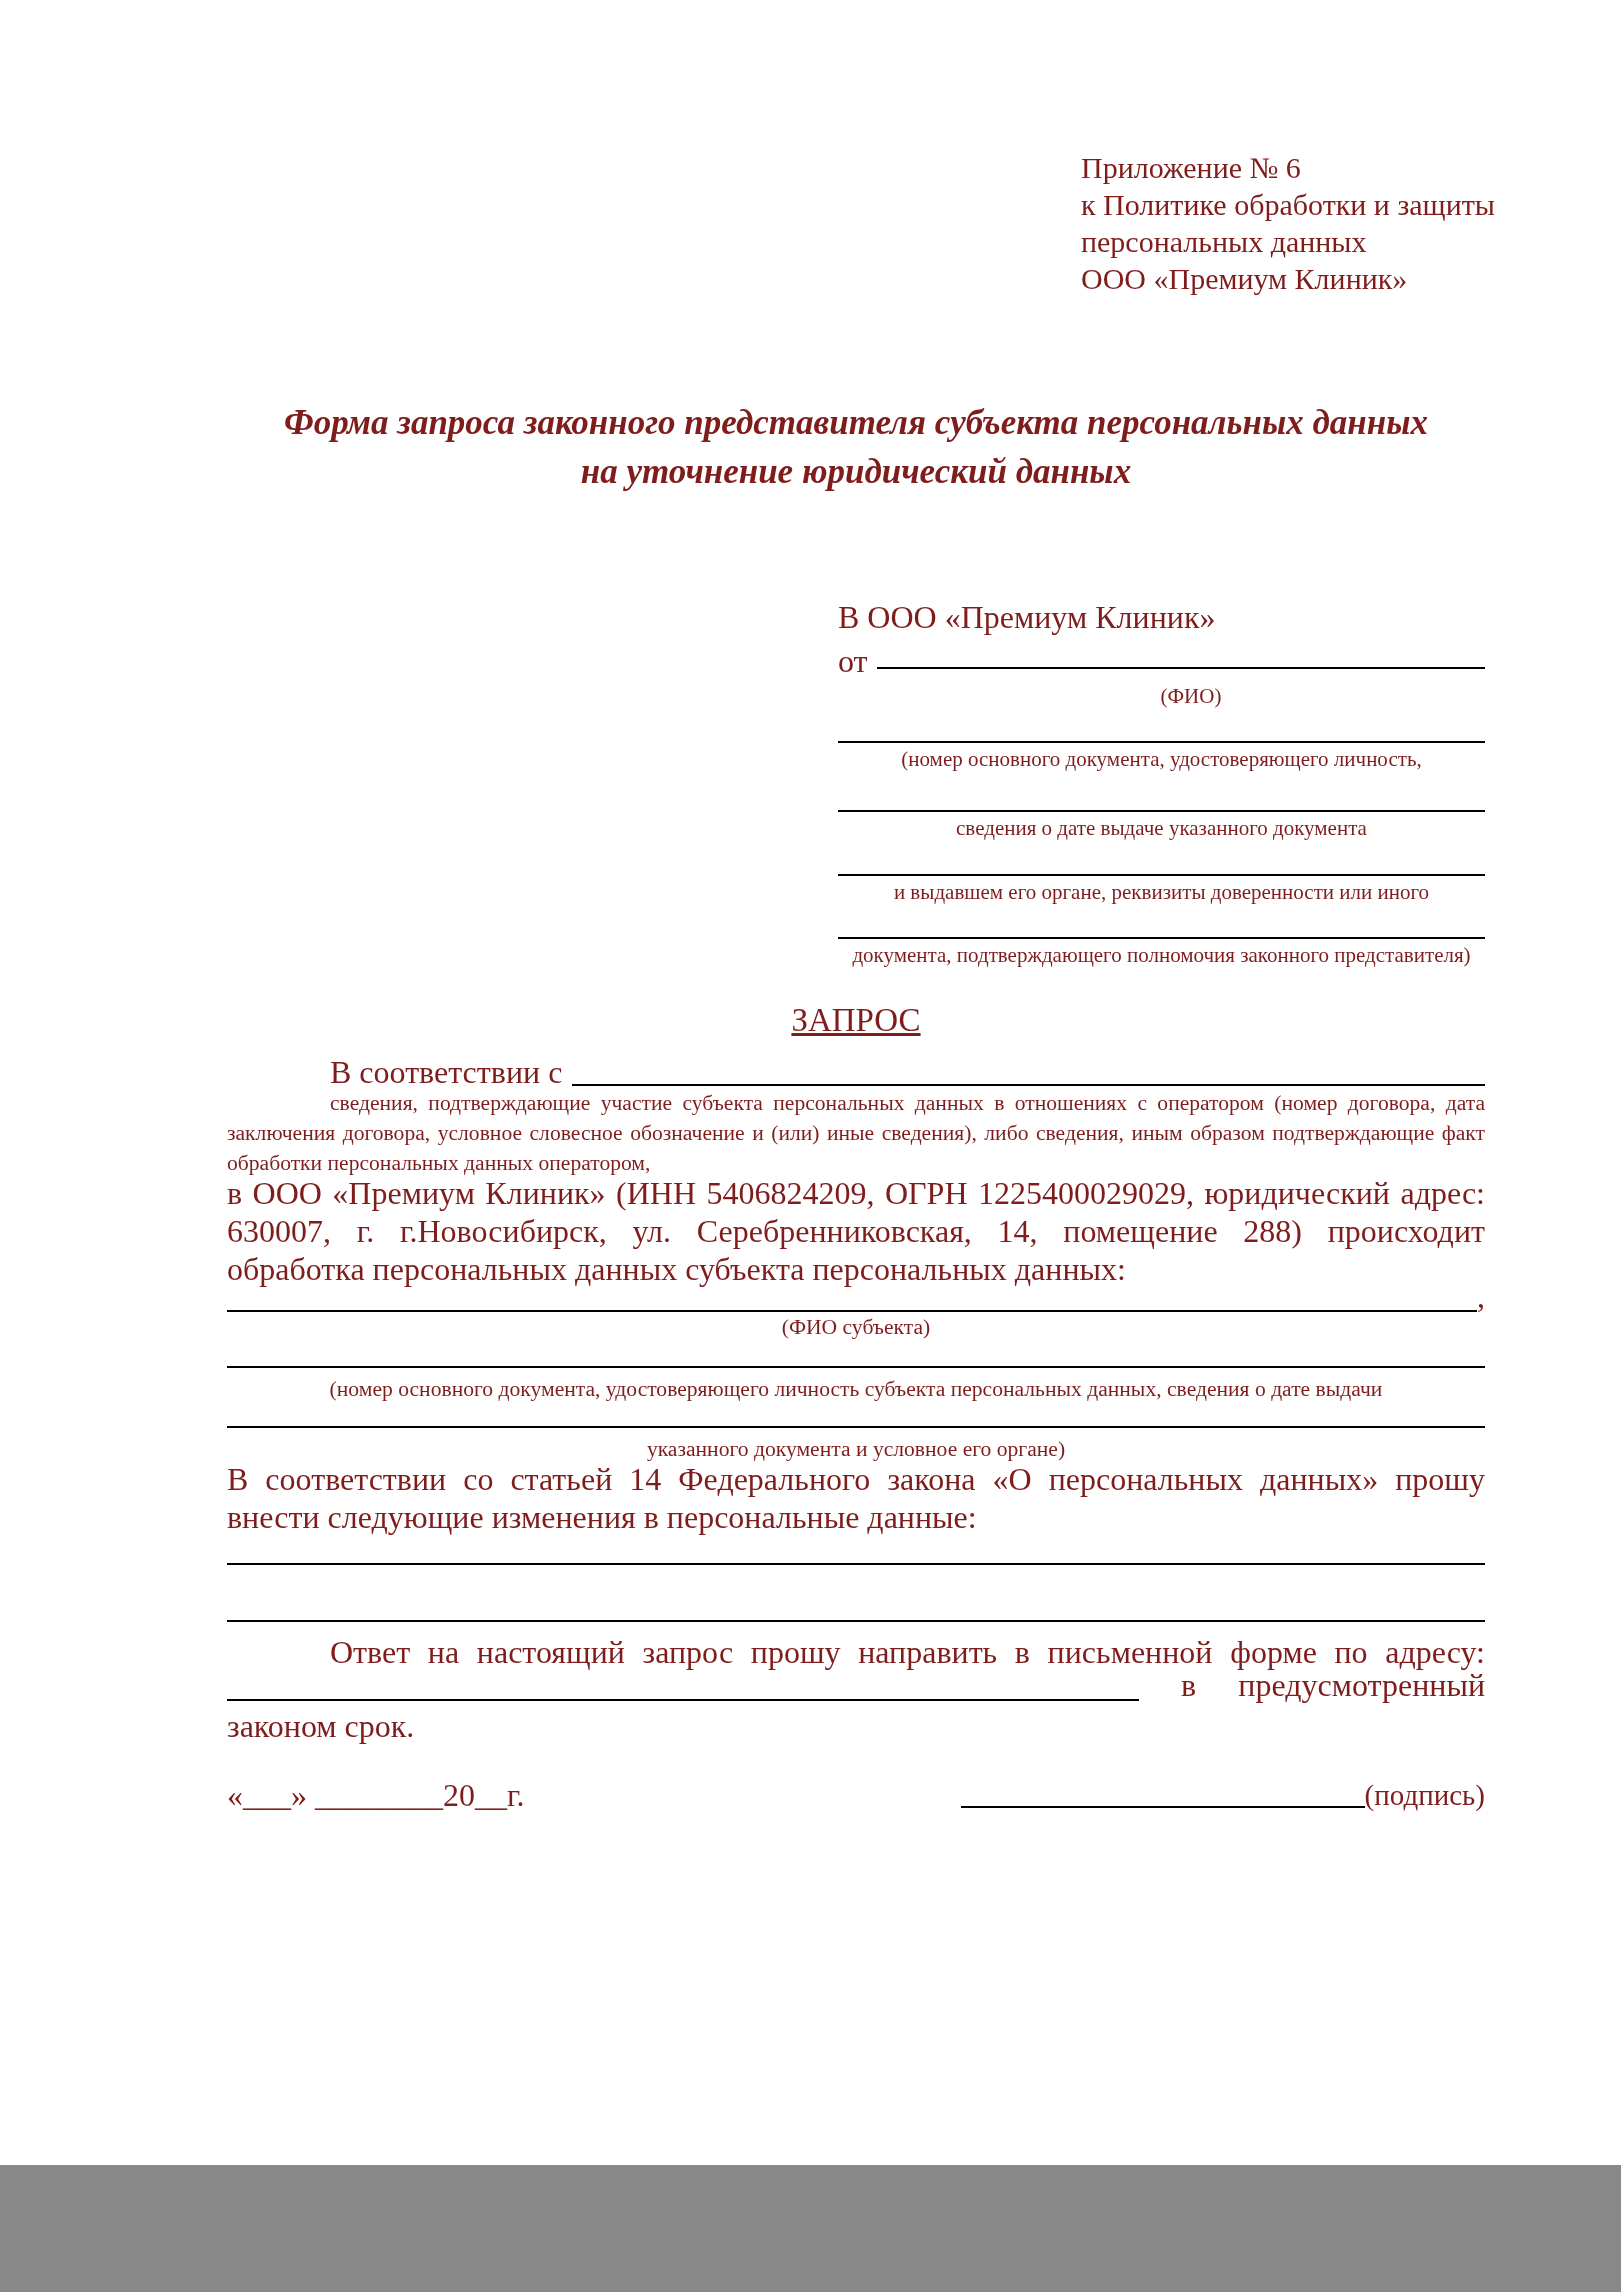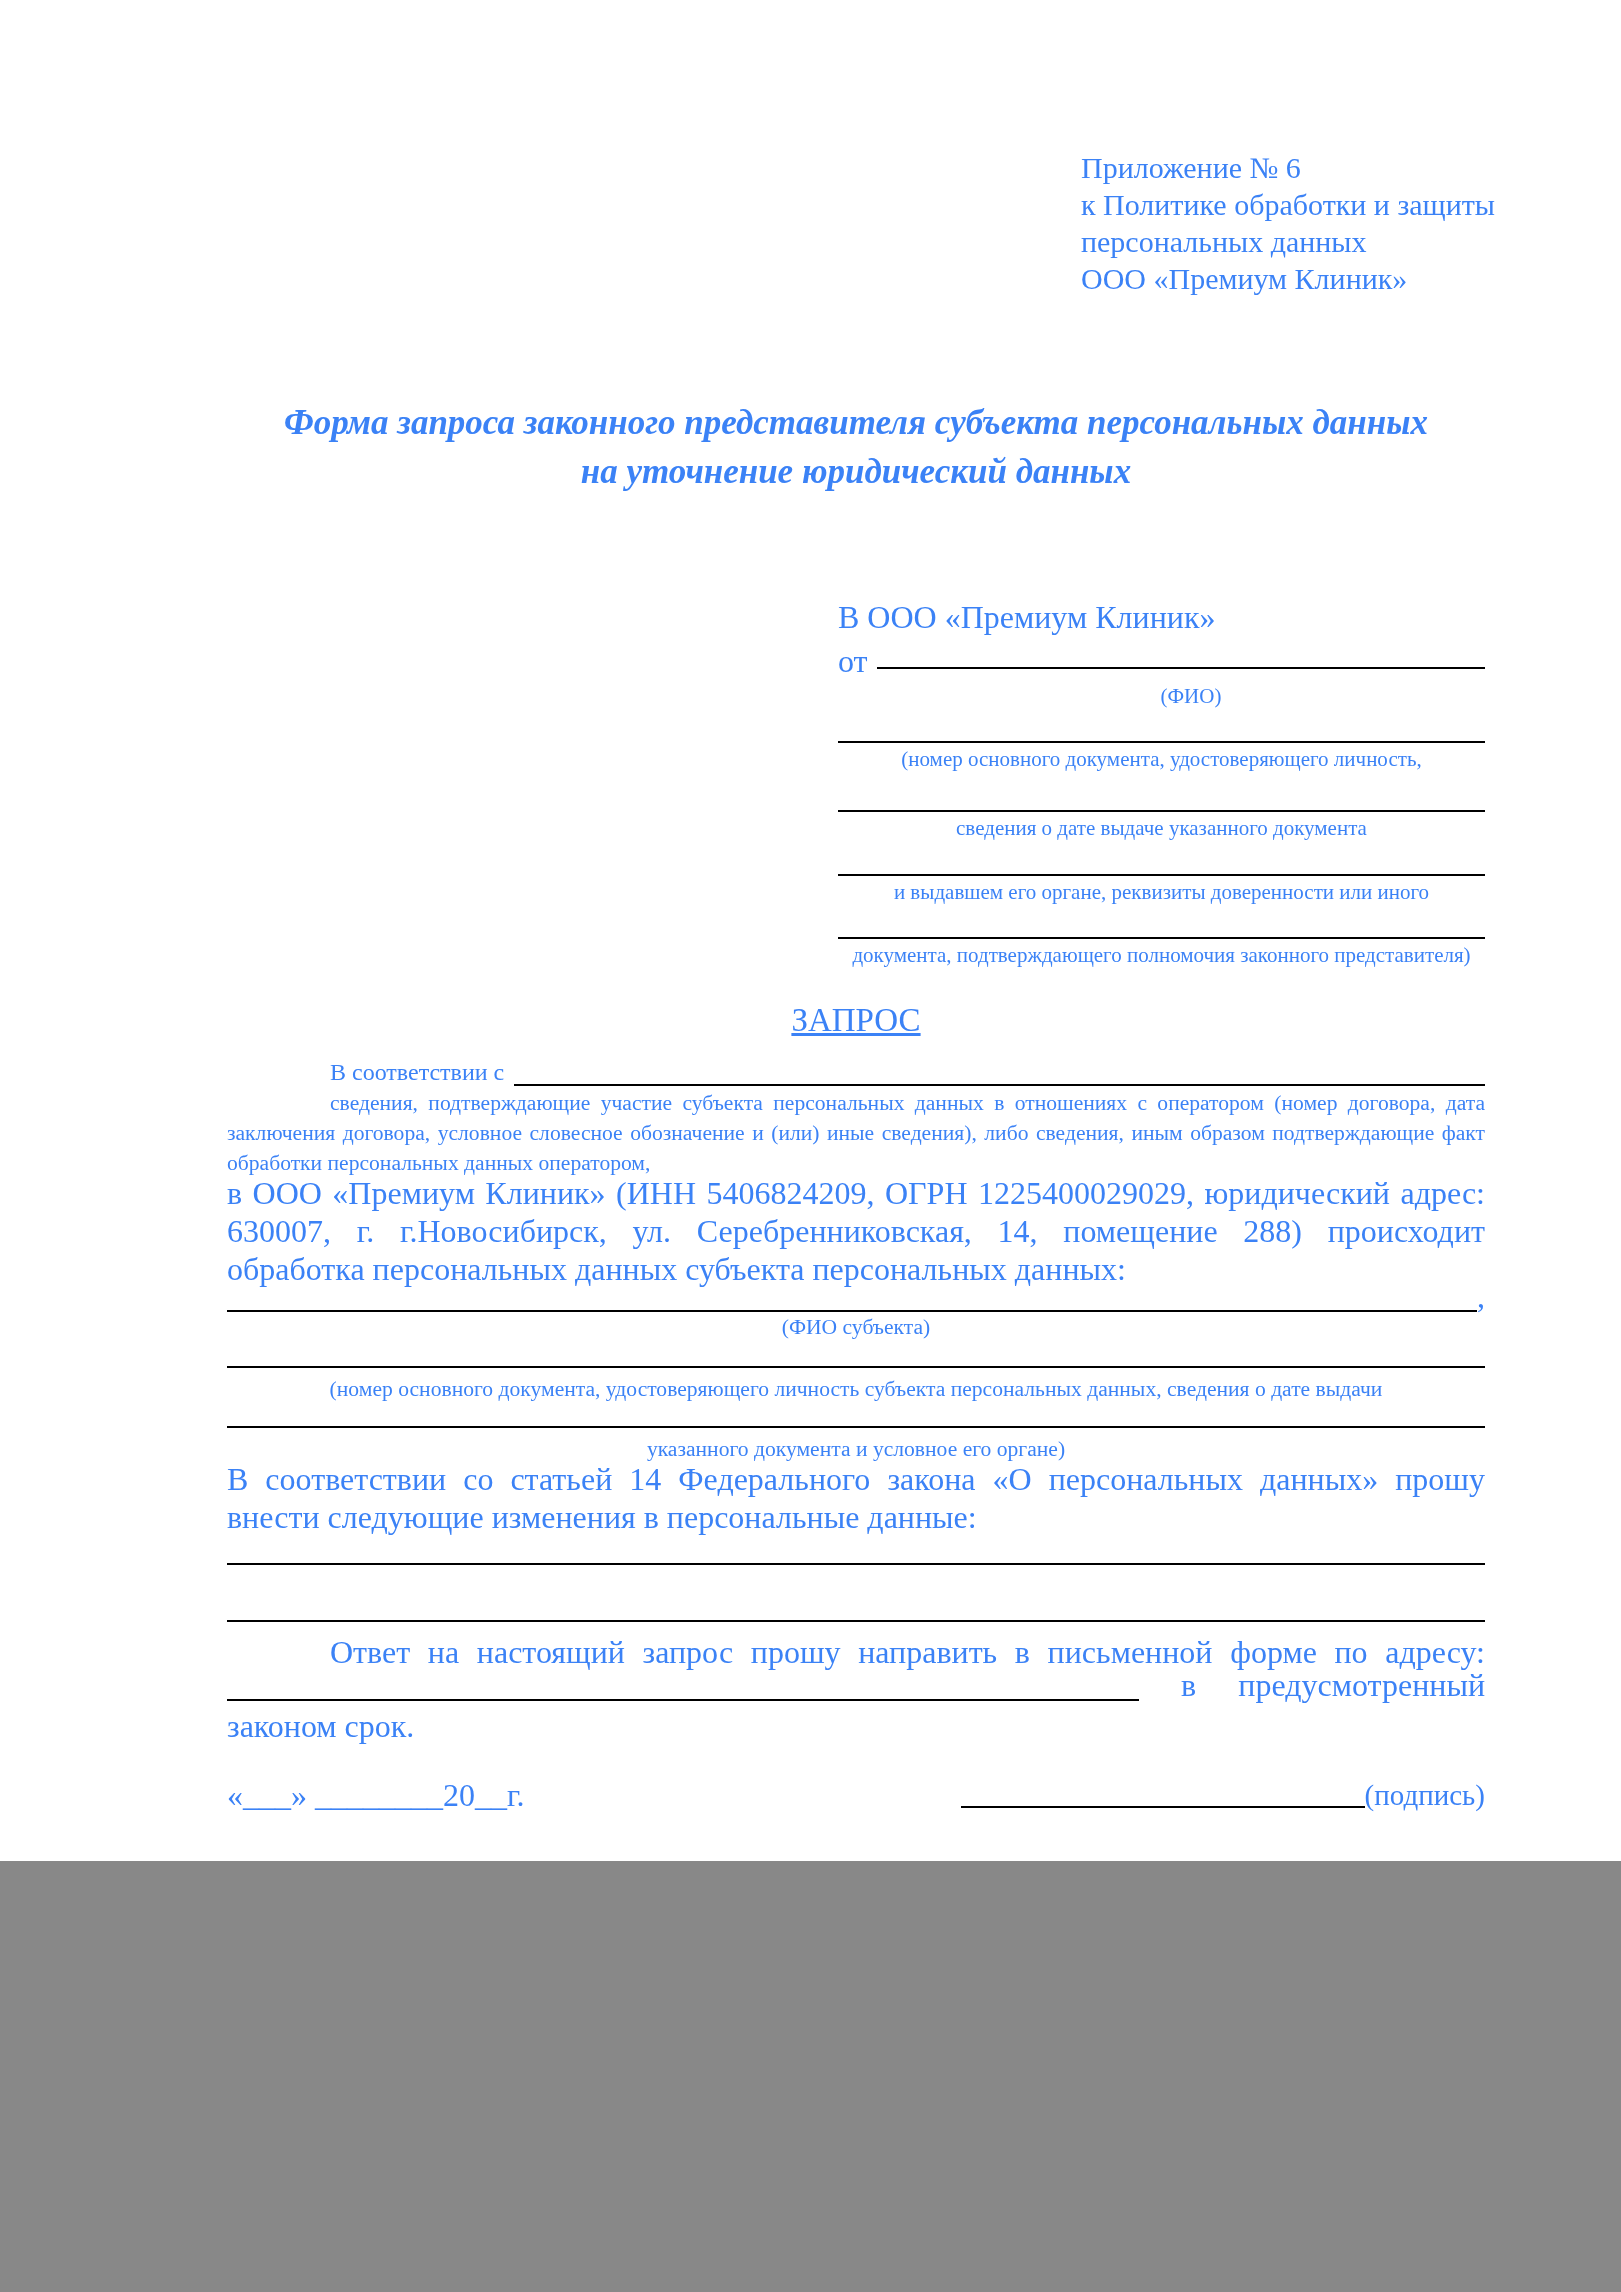--- a/index.html
+++ b/index.html
@@ -1,23 +1,23 @@
 <!DOCTYPE html>
 <html><head>
 <meta charset="utf-8">
 <style>
   * { margin: 0; padding: 0; box-sizing: border-box; }
   html, body { background: #888; }
   .page {
     position: relative;
     width: 1621px;
-    height: 1861px;
+    height: 2165px;
     margin: 0 auto;
     background: #ffffff;
-    color: #3b82f6;
+    color: #7f1d1d;
     font-family: "Liberation Serif", "DejaVu Serif", serif;
     overflow: hidden;
   }
   
   .appendix {
     position: absolute;
     left: 1081px;
     top: 149px;
     font-size: 30px;
     line-height: 37px;
@@ -77,21 +77,21 @@
     text-align: center;
     font-size: 33px;
     text-decoration: underline;
   }
   .intro-row {
     position: absolute;
     left: 227px;
     top: 1053px;
     width: 1258px;
     display: flex;
-    font-size: 24px;
+    font-size: 32px;
     line-height: 39px;
   }
   .intro-indent { width: 103px; flex: 0 0 103px; }
   .intro-row .fill-line { height: 33px; }
   .footnote {
     position: absolute;
     left: 227px;
     top: 1088px;
     width: 1258px;
     font-size: 21.6px;

